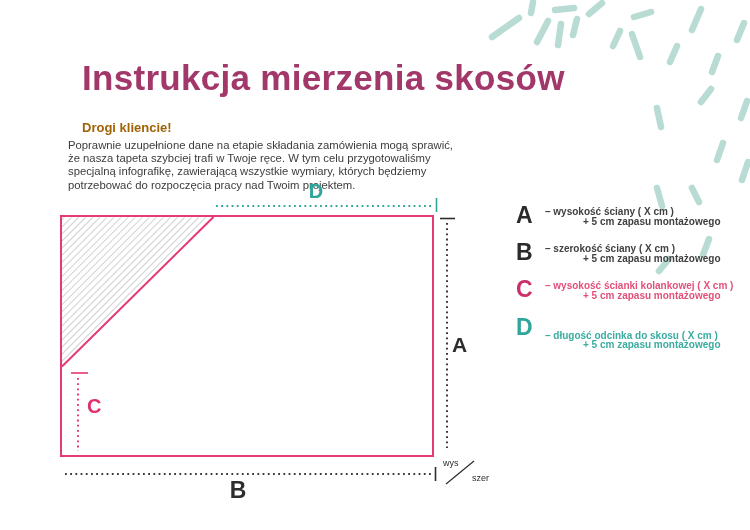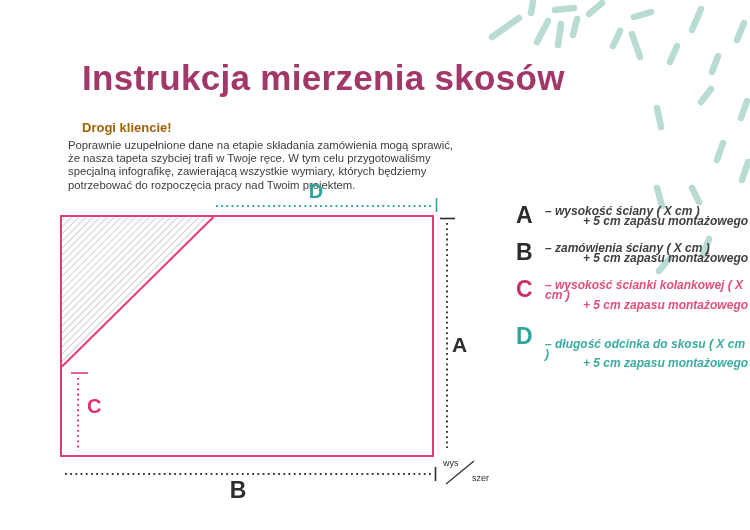--- a/index.html
+++ b/index.html
@@ -26,21 +26,21 @@
   .lbl-dark{fill:#2d2d2d;}
   .lbl-magenta{fill:#e0306f;}
   .lbl-teal{fill:#2fa69b;}
   .hint{font-size:9px;fill:#2d2d2d;}
   
   .legend{position:absolute;left:516px;top:205px;}
   .legend-item{display:flex;gap:7px;margin-bottom:16px;}
   .legend-letter{
     font-size:23px;font-weight:700;line-height:20px;width:22px;flex:0 0 22px;
   }
-  .legend-text{font-size:12px;line-height:9.6px;font-weight:700;padding-top:2px;font-style:italic;}
+  .legend-text{font-size:10px;line-height:9.6px;font-weight:700;padding-top:2px;}
   .legend-text .l2{padding-left:38px;}
   .c-dark .legend-letter{color:#2b2b2b;}
   .c-dark .legend-text{color:#404040;}
   .c-magenta .legend-letter{color:#cb2e6a;}
   .c-magenta .legend-text{color:#e2507a;}
   .c-teal .legend-letter{color:#2fa69b;}
   .c-teal .legend-text{color:#3aaca0;margin-top:12px;}
 </style>
 </head>
 <body>
@@ -117,21 +117,21 @@
     <div class="legend-item c-dark">
       <span class="legend-letter">A</span>
       <div class="legend-text">
         <div class="l1">– wysokość ściany ( X cm )</div>
         <div class="l2">+ 5 cm zapasu montażowego</div>
       </div>
     </div>
     <div class="legend-item c-dark">
       <span class="legend-letter">B</span>
       <div class="legend-text">
-        <div class="l1">– zamówienia ściany ( X cm )</div>
+        <div class="l1">– szerokość ściany ( X cm )</div>
         <div class="l2">+ 5 cm zapasu montażowego</div>
       </div>
     </div>
     <div class="legend-item c-magenta">
       <span class="legend-letter">C</span>
       <div class="legend-text">
         <div class="l1">– wysokość ścianki kolankowej ( X cm )</div>
         <div class="l2">+ 5 cm zapasu montażowego</div>
       </div>
     </div>

